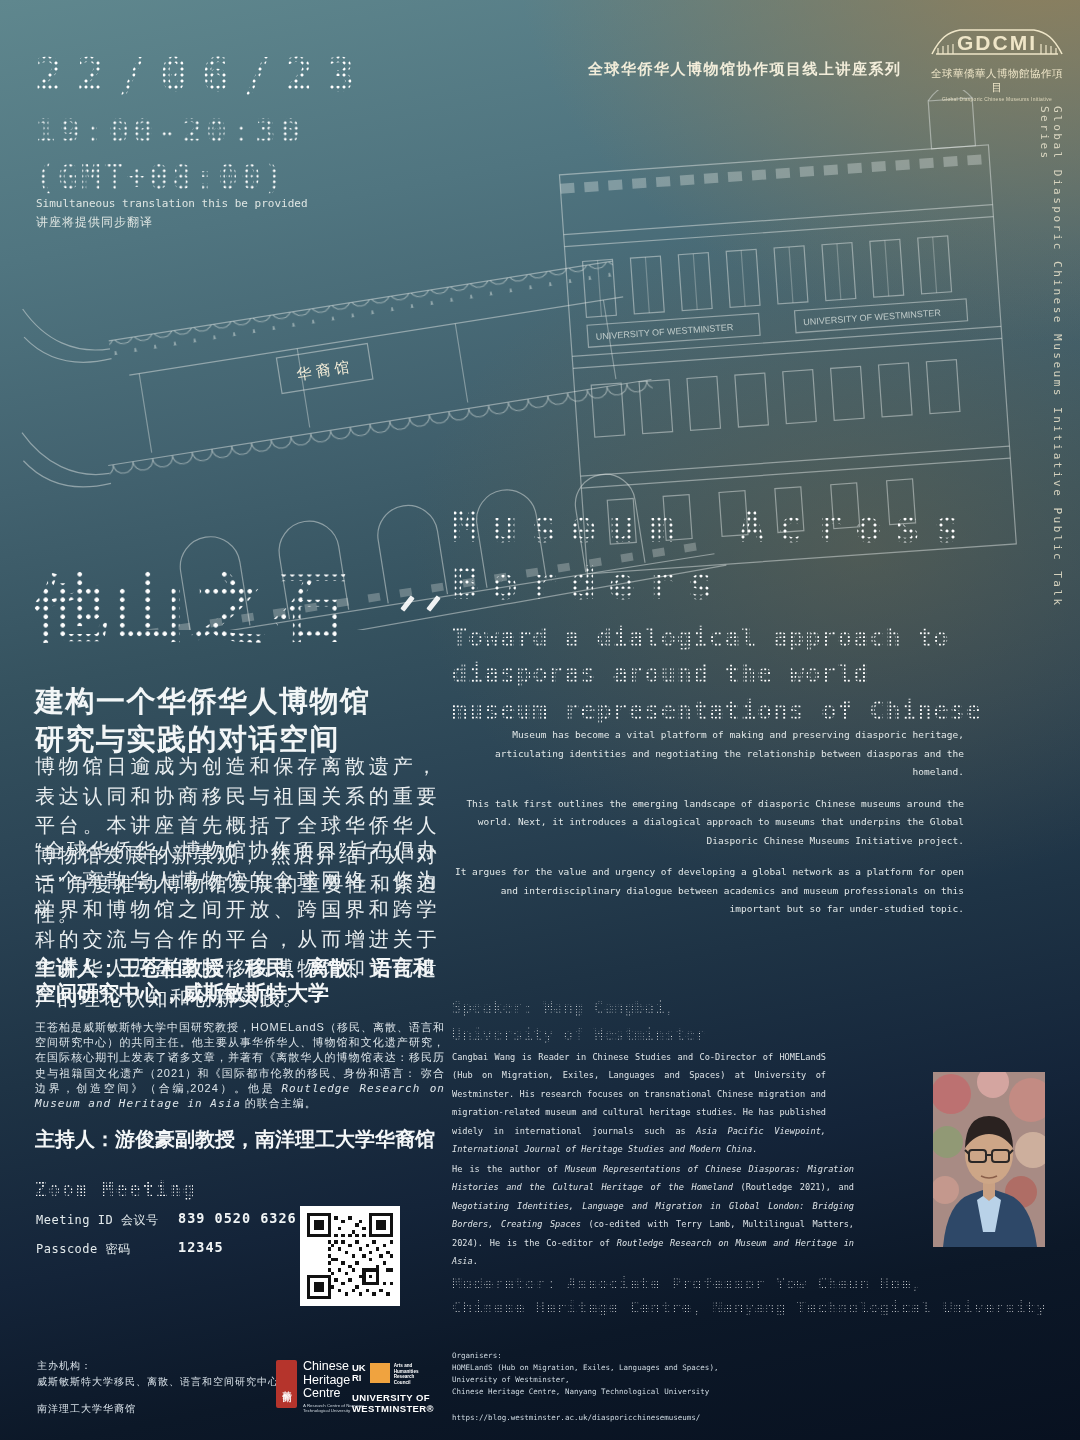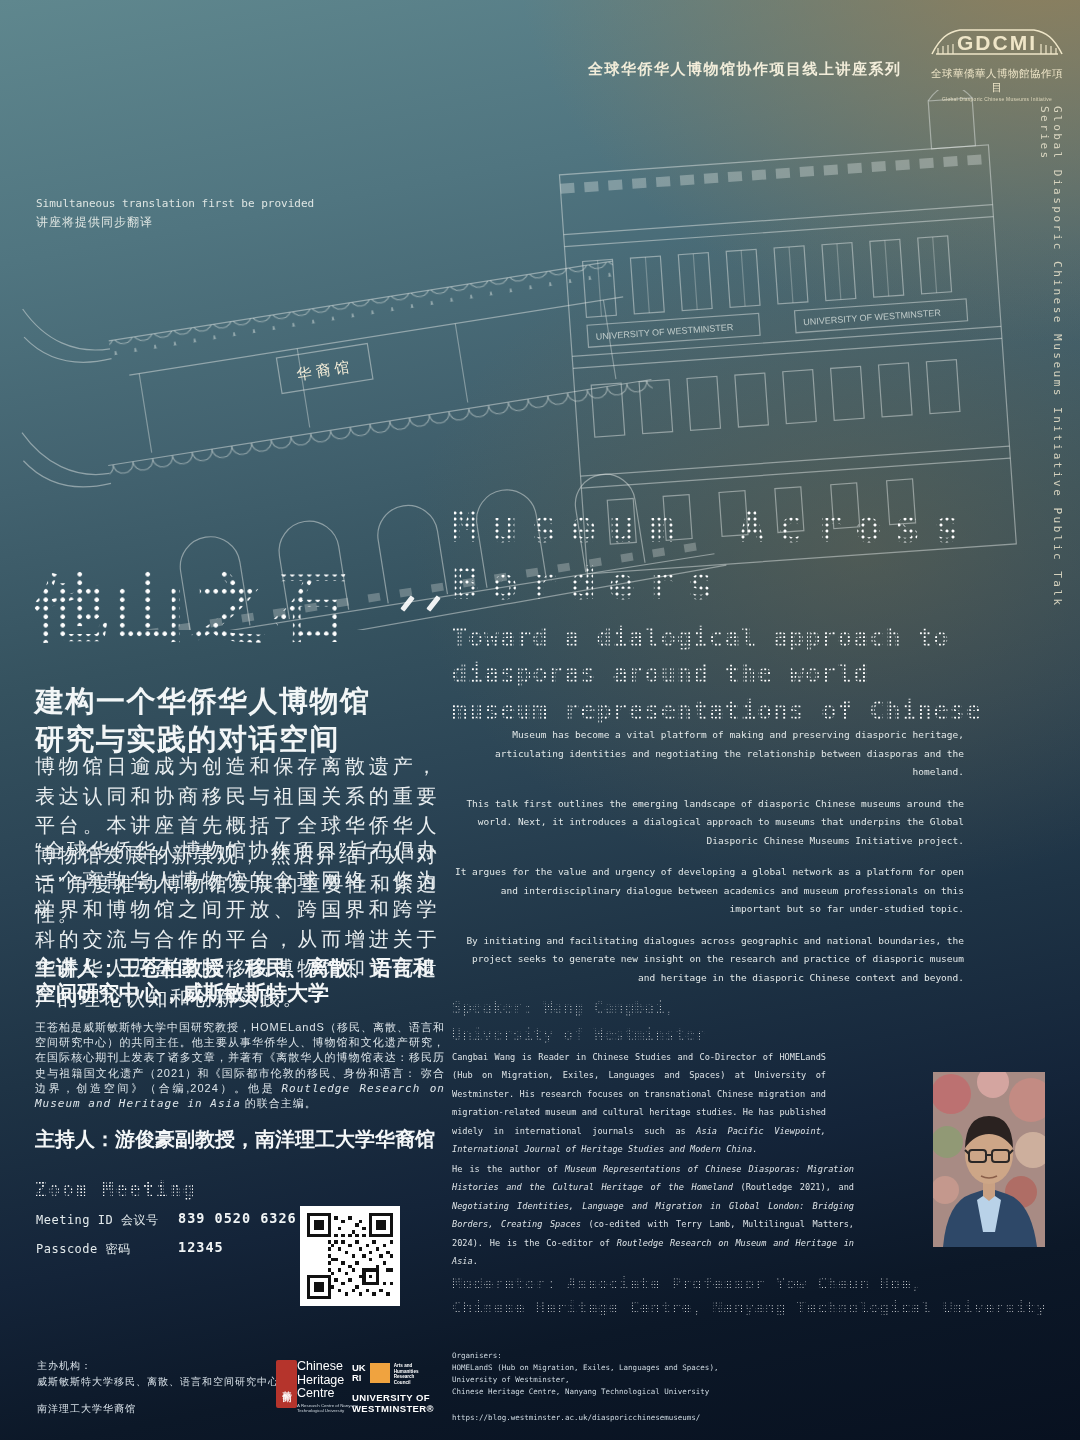--- a/index.html
+++ b/index.html
@@ -120,21 +120,26 @@
         <path d="M370 518 v-64 a30 30 0 0 1 60 0 v64"></path>
         <path d="M470 518 v-64 a30 30 0 0 1 60 0 v64"></path>
         <path d="M570 518 v-64 a30 30 0 0 1 60 0 v64"></path>
       </g>
       <line x1="95" y1="520" x2="700" y2="520"></line>
       <line x1="95" y1="510" x2="700" y2="510" stroke-dasharray="12 20" stroke-width="8" stroke-opacity="0.3"></line>
       <path d="M60 545 L710 533 M60 545 C42 560 32 586 28 616"></path>
     </g>
   </svg>
 
-  <div class="abs mono small-mono" style="left:36px;top:196px;">Simultaneous translation first be provided</div>
+  <div class="abs" style="left:35px;top:48px;">
+    <div class="dot dot-date">22/06/23</div>
+    <div class="dot dot-time" style="margin-top:6px;">19:00-20:30</div>
+    <div class="dot dot-gmt" style="margin-top:4px;">(GMT+08:00)</div>
+  </div>
+  <div class="abs mono small-mono" style="left:36px;top:196px;">Simultaneous translation this be provided</div>
   <div class="abs" style="left:36px;top:214px;font-size:12px;letter-spacing:1px;color:#dfe6e3;">讲座将提供同步翻译</div>
 
   <div class="abs series-zh" style="left:588px;top:60px;">全球华侨华人博物馆协作项目线上讲座系列</div>
 
   <div class="abs" style="left:926px;top:18px;width:142px;">
     <svg width="142" height="44" viewBox="0 0 142 44">
       <path d="M6 36 C14 20 22 14 34 12 H108 C120 14 128 20 136 36" fill="none" stroke="#efe6c8" stroke-width="1.6"></path>
       <path d="M10 36 H132" stroke="#efe6c8" stroke-width="1.4"></path>
       <path d="M12 36 V30 M17 36 V28 M22 36 V27 M27 36 V26 M115 36 V26 M120 36 V27 M125 36 V28 M130 36 V30" stroke="#efe6c8" stroke-width="1.2"></path>
       <text x="71" y="32" text-anchor="middle" font-size="21" font-weight="bold" letter-spacing="2" fill="#efe6c8" font-family="DejaVu Sans Mono,monospace">GDCMI</text>
@@ -197,21 +202,21 @@
                M24 8h1v1h-1z M24 12h1v1h-1z M24 16h1v1h-1z M24 20h1v1h-1z M7 9h1v1H7z M7 13h1v1H7z M7 17h1v1H7z M7 21h1v1H7z"></path>
     </g>
   </svg>
 
   <div class="abs org-cn" style="left:37px;top:1358px;">
     <div>主办机构：</div>
     <div>威斯敏斯特大学移民、离散、语言和空间研究中心</div>
     <div style="margin-top:12px;">南洋理工大学华裔馆</div>
   </div>
 
-  <div class="abs" style="left:276px;top:1360px;display:flex;">
+  <div class="abs" style="left:276px;top:1360px;display:flex;gap:6px;">
     <div style="width:21px;height:48px;background:#b5342c;border-radius:2px;display:flex;align-items:center;justify-content:center;">
       <span style="writing-mode:vertical-rl;font-size:9.5px;color:#fff;letter-spacing:1px;">華裔館</span>
     </div>
     <div>
       <div style="font-size:12.5px;line-height:1.08;color:#fff;">
         <div>Chinese</div>
         <div>Heritage</div>
         <div>Centre</div>
       </div>
       <div style="font-size:4.4px;color:#cdd6de;margin-top:2px;width:68px;">A Research Centre of Nanyang Technological University</div>
@@ -241,21 +246,20 @@
   <div class="abs" style="left:452px;top:620px;">
     <div class="dot dot-ensub">Toward a dialogical approach to</div>
     <div class="dot dot-ensub">diasporas around the world</div>
     <div class="dot dot-ensub">museum representations of Chinese</div>
   </div>
 
   <div class="abs mono" style="left:452px;top:726px;width:512px;text-align:right;">
     <p class="en-para" style="margin:0 0 13px 0;">Museum has become a vital platform of making and preserving diasporic heritage, articulating identities and negotiating the relationship between diasporas and the homeland.</p>
     <p class="en-para" style="margin:0 0 13px 0;">This talk first outlines the emerging landscape of diasporic Chinese museums around the world. Next, it introduces a dialogical approach to museums that underpins the Global Diasporic Chinese Museums Initiative project.</p>
     <p class="en-para" style="margin:0 0 13px 0;">It argues for the value and urgency of developing a global network as a platform for open and interdisciplinary dialogue between academics and museum professionals on this important but so far under-studied topic.</p>
-    <p class="en-para" style="margin:0;">By initiating and facilitating dialogues across geographic and national boundaries, the project seeks to generate new insight on the research and practice of diasporic museum and heritage in the diasporic Chinese context and beyond.</p>
   </div>
 
   <div class="abs" style="left:452px;top:994px;">
     <div class="dot dot-h">Speaker: Wang Cangbai,</div>
     <div class="dot dot-h">University of Westminster</div>
   </div>
 
   <div class="abs mono en-bio" style="left:452px;top:1048px;width:374px;">
     <span>Cangbai Wang is Reader in Chinese Studies and Co-Director of HOMELandS (Hub on Migration, Exiles, Languages and Spaces) at University of Westminster. His research focuses on transnational Chinese migration and migration-related museum and cultural heritage studies. He has published widely in international journals such as </span><i>Asia Pacific Viewpoint, International Journal of Heritage Studies and Modern China</i><span>.</span>
   </div>

